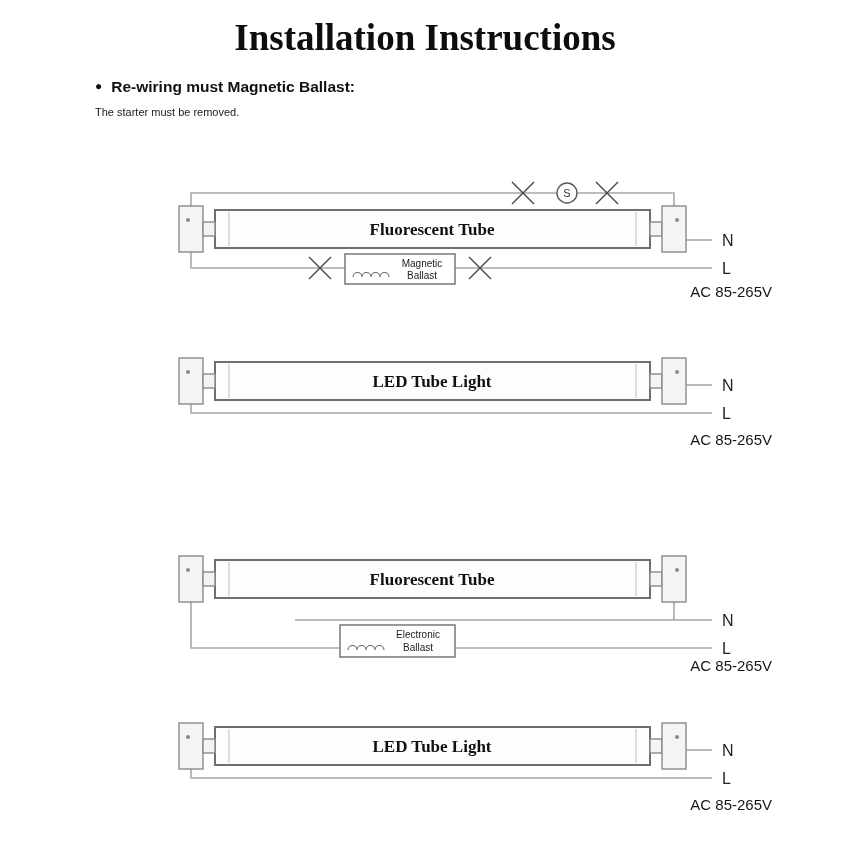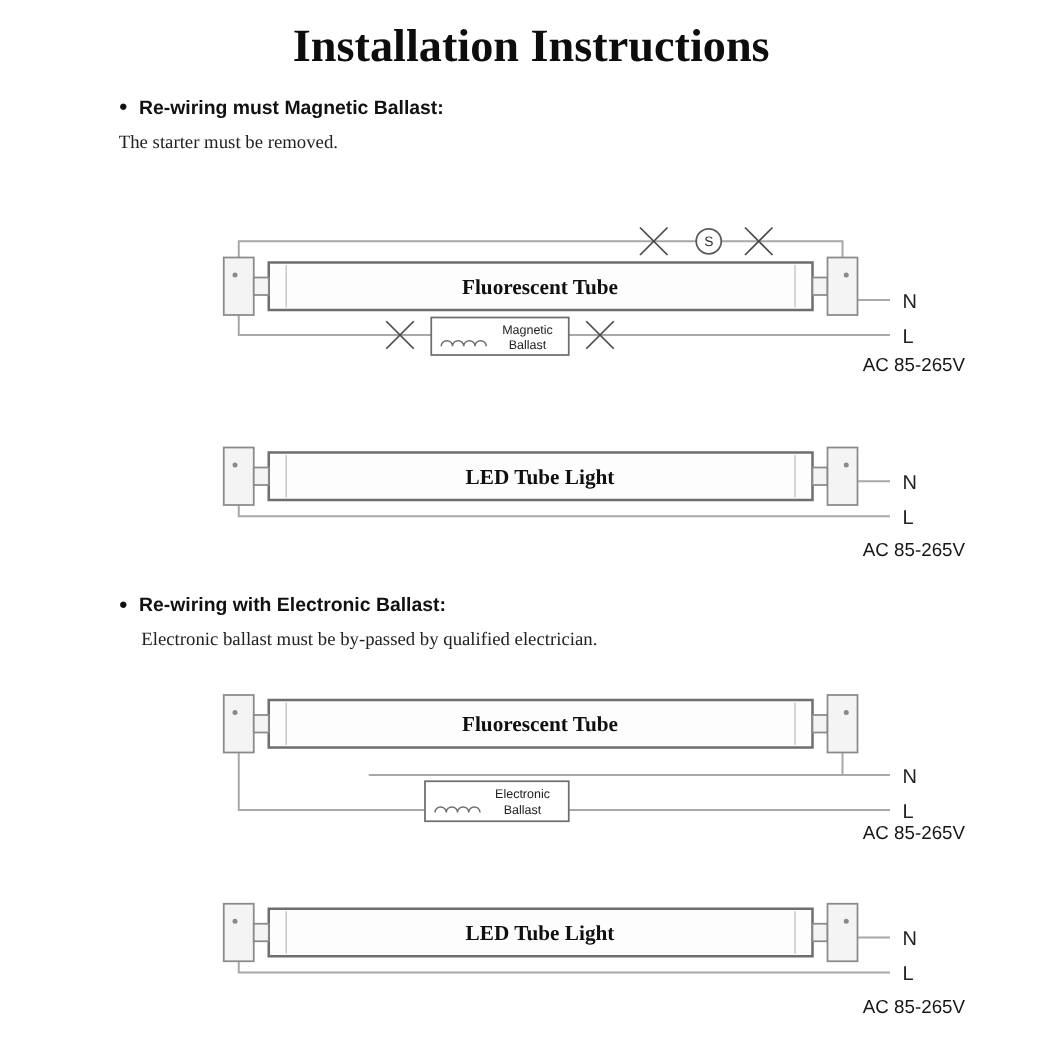--- a/index.html
+++ b/index.html
@@ -3,21 +3,21 @@
 <meta charset="utf-8">
 <style>
   html,body{margin:0;padding:0;background:#fff;}
   .page{position:relative;width:850px;height:850px;background:#ffffff;overflow:hidden;
         font-family:"Liberation Sans",sans-serif;color:#1a1a1a;}
   .abs{position:absolute;}
   .title{left:0;right:0;top:16px;text-align:center;margin:0;
          font-family:"Liberation Serif",serif;font-weight:700;font-size:37px;color:#0d0d0d;}
   .section-heading{font-weight:700;font-size:15.5px;color:#111;white-space:nowrap;}
   .section-heading .bullet{font-size:12px;margin-right:9px;position:relative;top:-2px;color:#111;}
-  .body-line{font-size:15px;color:#222;white-space:nowrap;font-family:Liberation Serif, serif;}
+  .body-line{font-size:11px;color:#222;white-space:nowrap;}
   svg.diagram{position:absolute;overflow:visible;}
   .wire{stroke:#a8a8a8;stroke-width:1.6;fill:none;}
   .xmark line{stroke:#4a4a4a;stroke-width:1.4;}
   .starter{fill:#ffffff;stroke:#5a5a5a;stroke-width:1.4;}
   .starter-s{font:11px "Liberation Sans",sans-serif;fill:#333;}
   .tube{fill:#fdfdfd;stroke:#6e6e6e;stroke-width:2;}
   .tube-inner{stroke:#c9c9c9;stroke-width:1.2;}
   .tube-label{font:700 17px "Liberation Serif",serif;fill:#101010;}
   .cap{fill:#f4f4f4;stroke:#8a8a8a;stroke-width:1.4;}
   .cap-dot{fill:#8a8a8a;}
@@ -100,24 +100,20 @@
     <rect class="cap" x="53" y="29" width="12" height="14"></rect>
     <rect class="cap" x="500" y="29" width="12" height="14"></rect>
     <rect class="cap" x="512" y="13" width="24" height="46"></rect>
     <circle class="cap-dot" cx="527" cy="27" r="2"></circle>
 
     <text class="wire-label" x="572" y="46">N</text>
     <text class="wire-label" x="572" y="74">L</text>
     <text class="voltage" x="622" y="100" text-anchor="end">AC 85-265V</text>
   </svg>
 
-  <div class="abs section-heading" style="left:95px;top:476px">
-    <span class="bullet">●</span><span>Re-wiring with Electronic Ballast:</span>
-  </div>
-  <div class="abs body-line" style="left:113px;top:504px">Electronic ballast must be by-passed by qualified electrician.</div>
 
   <svg class="diagram" style="left:150px;top:545px" width="640" height="135" viewBox="0 0 640 135">
     <path class="wire" d="M524,57 V75 M145,75 H562"></path>
     <path class="wire" d="M41,57 V103 H562"></path>
 
     <rect class="tube" x="65" y="15" width="435" height="38"></rect>
     <line class="tube-inner" x1="79" y1="17" x2="79" y2="51"></line>
     <line class="tube-inner" x1="486" y1="17" x2="486" y2="51"></line>
     <text class="tube-label" x="282" y="40" text-anchor="middle">Fluorescent Tube</text>
 

